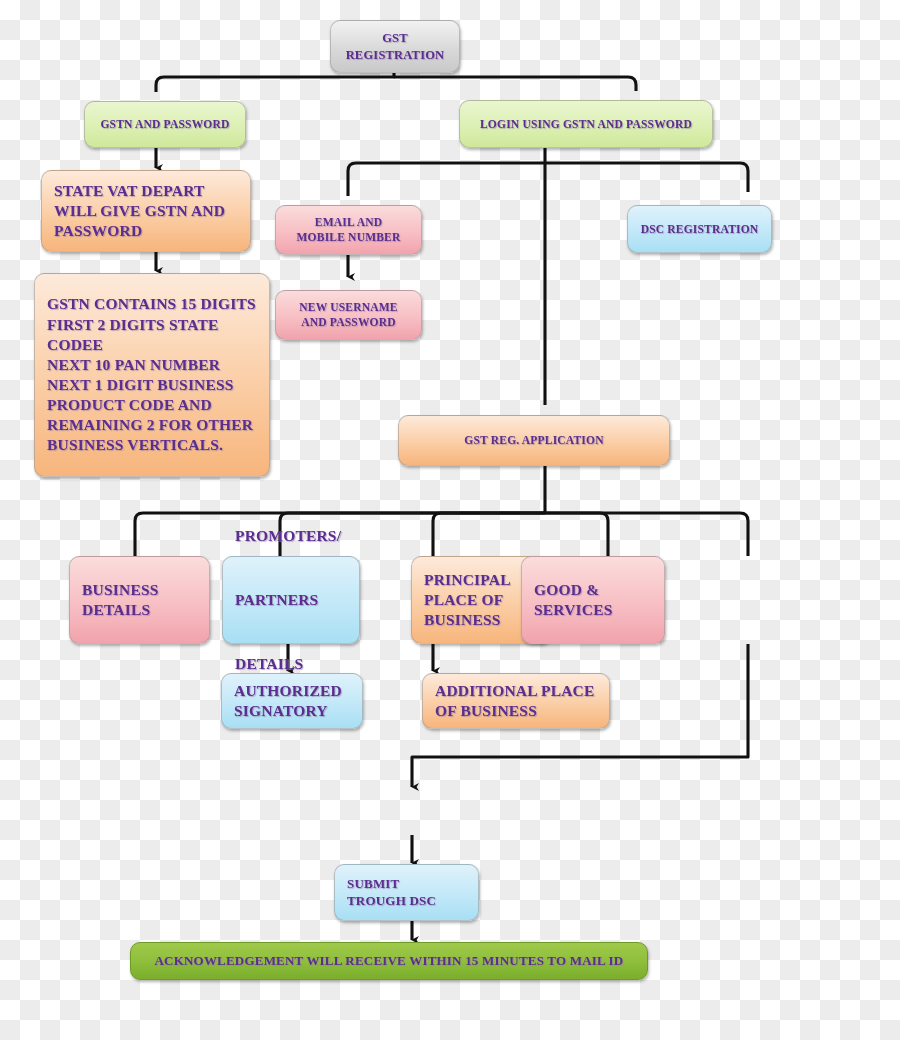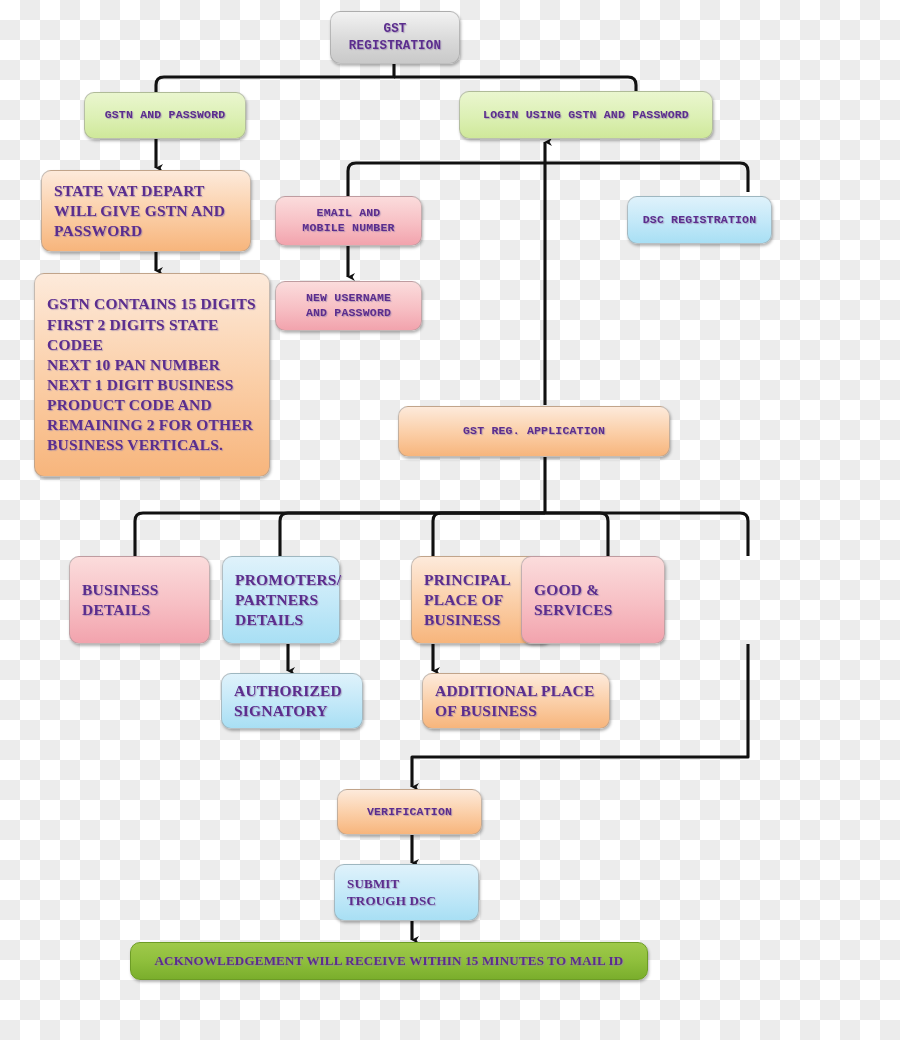--- a/index.html
+++ b/index.html
@@ -30,21 +30,21 @@
     font-weight:bold;
     letter-spacing:.2px;
     text-shadow:1px 1px 1px rgba(150,130,170,.65);
     z-index:3;
   }
   .node .ln{display:block;line-height:1.30;}
   .center{align-items:center;text-align:center;}
   .left{align-items:flex-start;text-align:left;}
   .pad{padding:6px 12px;}
   .serif{font-family:"Liberation Serif",serif;}
-  .sans{font-family:Liberation Mono, monospace;}
+  .sans{font-family:Liberation Serif, serif;margin-top:9px;}
 
   .c-grey  {background:linear-gradient(180deg,#f2f2f2 0%,#d9d9d9 55%,#c9c9c9 100%);}
   .c-green {background:linear-gradient(180deg,#eaf6cf 0%,#dcf0b4 55%,#cfe89a 100%);}
   .c-orange{background:linear-gradient(180deg,#fdeadb 0%,#fbd0aa 50%,#f7b57c 100%);}
   .c-pink  {background:linear-gradient(180deg,#fbdcdc 0%,#f7bfc4 55%,#f2a3ad 100%);}
   .c-blue  {background:linear-gradient(180deg,#dff2fb 0%,#c2e8f8 55%,#a8dff4 100%);}
   .c-dgreen{background:linear-gradient(180deg,#9fc94b 0%,#8fbf3c 50%,#7aae2c 100%);
             border:1px solid #6d9c26;}
 
   .fs11{font-size:11.5px;}
@@ -146,21 +146,21 @@
 
   <div class="node c-orange center pad sans fs11" style="left:398px;top:406px;width:272px;height:51px;">
     <span class="ln">GST REG. APPLICATION</span>
   </div>
 
   <div class="node c-pink left pad serif fs15" style="left:69px;top:556px;width:141px;height:88px;">
     <span class="ln">BUSINESS</span>
     <span class="ln">DETAILS</span>
   </div>
 
-  <div class="node c-blue left pad serif fs15" style="left:222px;top:556px;width:118px;height:88px;">
+  <div class="node c-blue left pad serif fs15" style="left:222px;top:556px;width:138px;height:88px;gap:44px;">
     <span class="ln">PROMOTERS/</span>
     <span class="ln">PARTNERS</span>
     <span class="ln">DETAILS</span>
   </div>
 
   <div class="node c-orange left pad serif fs15" style="left:375px;top:556px;width:140px;height:88px;margin-left:36px;">
     <span class="ln">PRINCIPAL</span>
     <span class="ln">PLACE OF</span>
     <span class="ln">BUSINESS</span>
   </div>
@@ -174,23 +174,20 @@
   <div class="node c-blue left pad serif fs15" style="left:221px;top:673px;width:142px;height:56px;">
     <span class="ln">AUTHORIZED</span>
     <span class="ln">SIGNATORY</span>
   </div>
 
   <div class="node c-orange left pad serif fs15" style="left:374px;top:673px;width:188px;height:56px;margin-left:48px;">
     <span class="ln">ADDITIONAL PLACE</span>
     <span class="ln">OF BUSINESS</span>
   </div>
 
-  <div class="node c-orange center pad sans fs11" style="left:337px;top:789px;width:145px;height:46px;">
-    <span class="ln">VERIFICATION</span>
-  </div>
 
   <div class="node c-blue left pad serif fs16" style="left:334px;top:864px;width:145px;height:57px;">
     <span class="ln">SUBMIT</span>
     <span class="ln">TROUGH DSC</span>
   </div>
 
   <div class="node c-dgreen center pad serif fs16" style="left:130px;top:942px;width:518px;height:38px;">
     <span class="ln">ACKNOWLEDGEMENT WILL RECEIVE WITHIN 15 MINUTES TO MAIL ID</span>
   </div>
 

